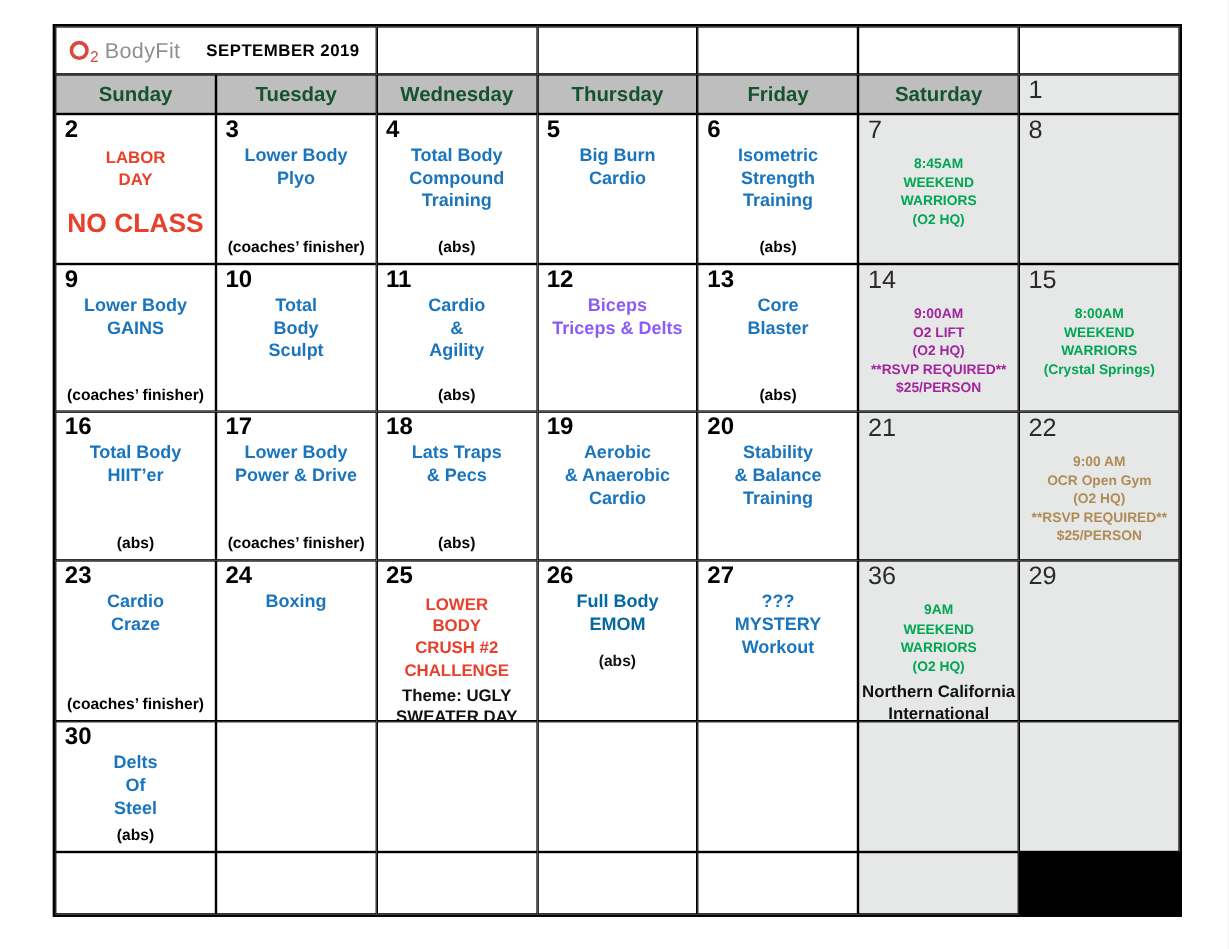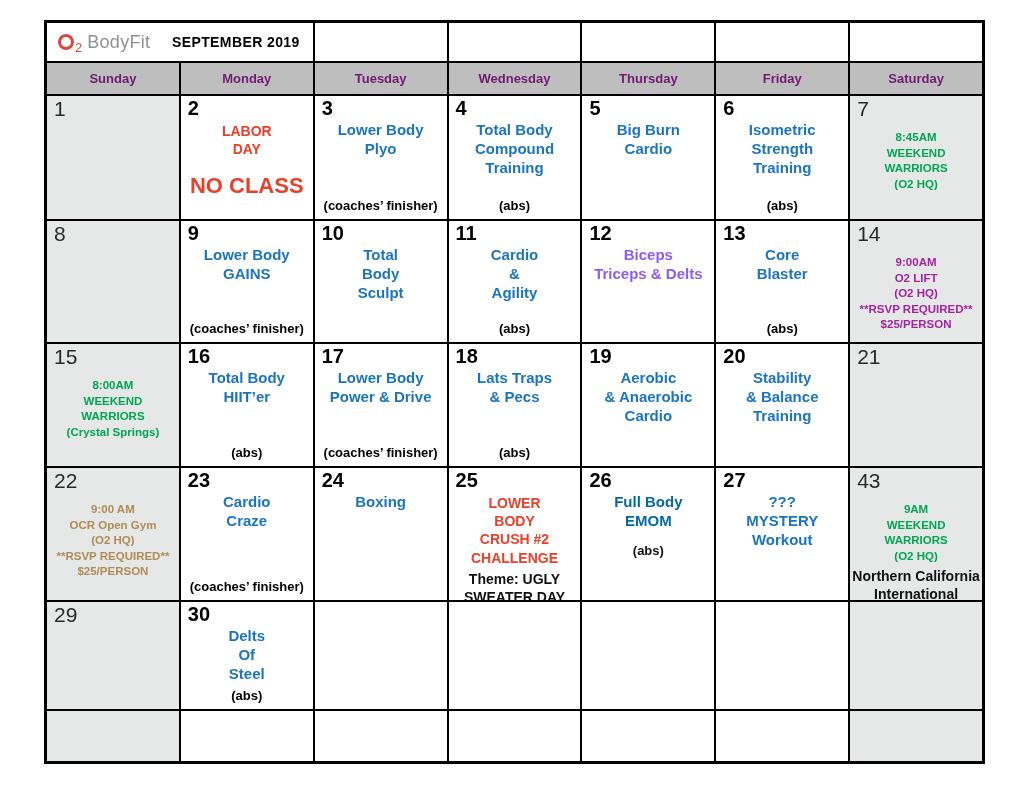--- a/index.html
+++ b/index.html
@@ -52,21 +52,21 @@
   }
   .month-title {
     font-size: 14px; font-weight: bold;
     letter-spacing: 0.4px; color: #000;
     white-space: nowrap;
   }
   
   .day-header {
     background: #bebebe;
     display: flex; align-items: center; justify-content: center;
-    font-size: 13px; font-weight: bold; color: #701a75;
+    font-size: 17px; font-weight: bold; color: #14532d;
   }
   
   .day-cell { display: flex; flex-direction: column; align-items: center; }
   .daynum {
     align-self: flex-start;
     padding: 2px 0 0 7px;
     font-size: 20px; font-weight: bold; color: #000;
     line-height: 1.05;
   }
   .weekend .daynum { font-weight: 400; font-size: 21px; color: #2a2a2a; }
@@ -101,21 +101,20 @@
     </div>
     <div class="month-title">SEPTEMBER 2019</div>
   </div>
   <div class="cell"></div>
   <div class="cell"></div>
   <div class="cell"></div>
   <div class="cell"></div>
   <div class="cell"></div>
 
   <div class="cell day-header">Sunday</div>
-  <div class="cell day-header">Monday</div>
   <div class="cell day-header">Tuesday</div>
   <div class="cell day-header">Wednesday</div>
   <div class="cell day-header">Thursday</div>
   <div class="cell day-header">Friday</div>
   <div class="cell day-header">Saturday</div>
 
 <div class="cell day-cell weekend">
       <div class="daynum">1</div>
     </div>
     <div class="cell day-cell">
@@ -270,21 +269,21 @@
 EMOM</div>
       <div class="block note" style="color: rgb(17, 17, 17);">(abs)</div>
     </div>
     <div class="cell day-cell">
       <div class="daynum">27</div>
       <div class="block ev" style="color: rgb(27, 117, 188);">???
 MYSTERY
 Workout</div>
     </div>
     <div class="cell day-cell weekend">
-      <div class="daynum">43</div>
+      <div class="daynum">36</div>
       <div class="block sm" style="color: rgb(0, 166, 81);">9AM
 WEEKEND
 WARRIORS
 (O2 HQ)</div>
       <div class="block md" style="color: rgb(17, 17, 17);">Northern California
 International Dragon
 Boat Festival</div>
     </div>
     <div class="cell day-cell weekend">
       <div class="daynum">29</div>

